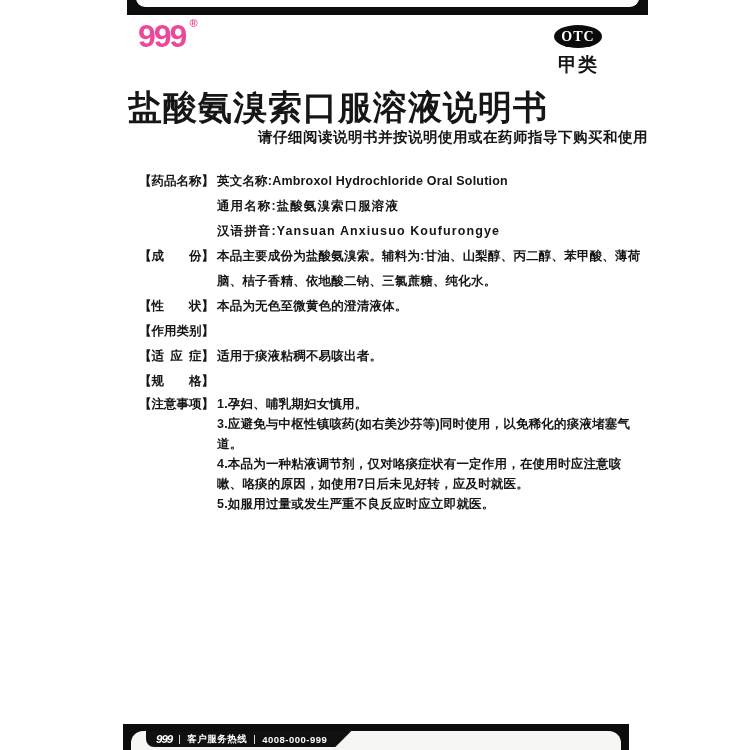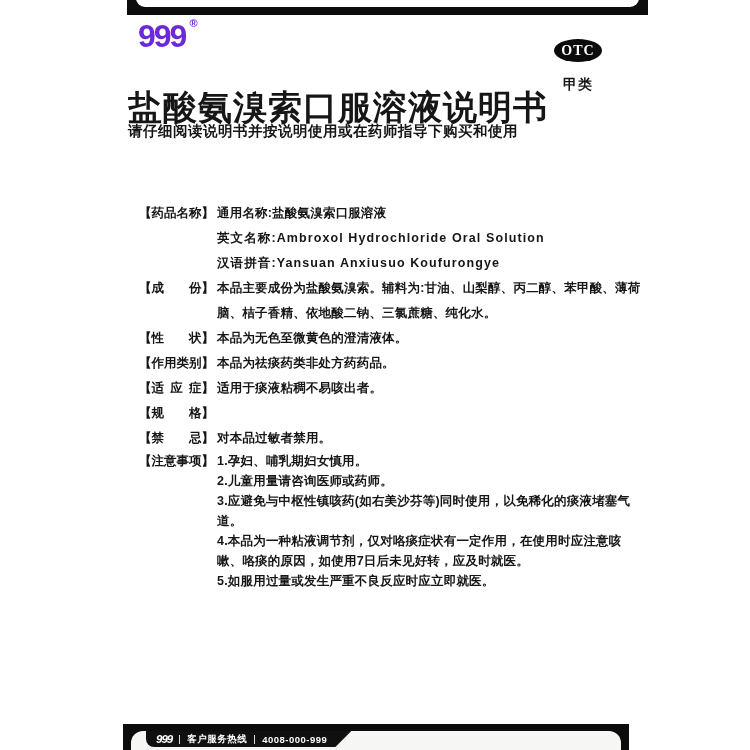--- a/index.html
+++ b/index.html
@@ -10,39 +10,39 @@
     -webkit-font-smoothing:antialiased;
   }
 
   
   .top-band { position:absolute; left:127px; top:0; width:521px; height:15px; background:#0c0c0c; }
   .top-band-inner { position:absolute; left:9px; right:9px; top:-4px; height:11px;
     background:#fdfdfc; border-radius:0 0 9px 9px; }
 
   
   .logo-999 { position:absolute; left:138px; top:20px;
-    font-weight:800; font-size:32px; letter-spacing:-2px; color:#6d28d9; line-height:1; }
+    font-weight:800; font-size:32px; letter-spacing:-2px; color:#ec4899; line-height:1; }
   .logo-999 .reg { font-size:11px; font-weight:700; letter-spacing:0; vertical-align:top;
     position:relative; top:-2px; left:4px; }
   .otc-block { position:absolute; left:552px; top:25px; width:52px; text-align:center; }
-  .otc-badge { width:48px; height:23px; margin:14px auto; background:#0b0b0b; border-radius:50%;
+  .otc-badge { width:48px; height:23px; margin:0 auto; background:#0b0b0b; border-radius:50%;
     color:#ffffff; font-family:"Liberation Serif","DejaVu Serif",serif; font-weight:700;
     font-size:14px; line-height:23px; text-align:center; letter-spacing:1px; }
-  .otc-class { margin-top:4px; font-size:14px; font-weight:700; letter-spacing:1px; }
+  .otc-class { margin-top:4px; font-size:19px; font-weight:700; letter-spacing:1px; }
 
   
   .title { position:absolute; top:85px; left:128px; width:520px; 
     font-family:"Liberation Serif","DejaVu Serif",serif; font-weight:700; font-size:34px;
     letter-spacing:1px; white-space:nowrap; }
-  .subtitle { position:absolute; top:122px; left:128px; width:520px; text-align:left;
+  .subtitle { position:absolute; top:128px; left:128px; width:520px; text-align:right;
     font-size:14.5px; font-weight:700; letter-spacing:0.5px; white-space:nowrap; }
 
   
   .sections { position:absolute; top:169px; left:139px; width:503px;
-    font-size:12.5px; font-weight:700;margin-top:32px; }
+    font-size:12.5px; font-weight:700; }
   .section { display:flex; align-items:flex-start; }
   .sec-label { flex:0 0 78px; white-space:nowrap; line-height:25px; }
   .sec-label::before { content:"【"; }
   .sec-label::after  { content:"】"; }
   .lt { display:inline-block; width:50px; text-align:justify; text-align-last:justify;
     text-justify:inter-character; }
   .sec-content { flex:1; min-width:0; }
   .row { line-height:25px; letter-spacing:0.2px; }
   .section.tight .row, .section.tight .sec-label { line-height:20px; }
   .sec-drug-name .row:nth-child(2),
@@ -77,72 +77,62 @@
 </div>
 
 <div class="title">盐酸氨溴索口服溶液说明书</div>
 <div class="subtitle">请仔细阅读说明书并按说明使用或在药师指导下购买和使用</div>
 
 <div class="sections">
 
   <div class="section sec-drug-name">
     <span class="sec-label"><span class="lt">药品名称</span></span>
     <div class="sec-content">
+      <div class="row">英文名称:Ambroxol Hydrochloride Oral Solution</div>
       <div class="row">通用名称:盐酸氨溴索口服溶液</div>
-      <div class="row">英文名称:Ambroxol Hydrochloride Oral Solution</div>
       <div class="row">汉语拼音:Yansuan Anxiusuo Koufurongye</div>
     </div>
   </div>
 
   <div class="section">
     <span class="sec-label"><span class="lt">成份</span></span>
     <div class="sec-content">
       <div class="row">本品主要成份为盐酸氨溴索。辅料为:甘油、山梨醇、丙二醇、苯甲酸、薄荷脑、桔子香精、依地酸二钠、三氯蔗糖、纯化水。</div>
     </div>
   </div>
 
   <div class="section">
     <span class="sec-label"><span class="lt">性状</span></span>
     <div class="sec-content">
       <div class="row">本品为无色至微黄色的澄清液体。</div>
     </div>
   </div>
 
   <div class="section">
     <span class="sec-label"><span class="lt">作用类别</span></span>
-    <div class="sec-content">
-      <div class="row">本品为祛痰药类非处方药药品。</div>
-    </div>
   </div>
 
   <div class="section">
     <span class="sec-label"><span class="lt">适应症</span></span>
     <div class="sec-content">
       <div class="row">适用于痰液粘稠不易咳出者。</div>
     </div>
   </div>
 
   <div class="section">
     <span class="sec-label"><span class="lt">规格</span></span>
   </div>
 
 
 
-  <div class="section">
-    <span class="sec-label"><span class="lt">禁忌</span></span>
-    <div class="sec-content">
-      <div class="row">对本品过敏者禁用。</div>
-    </div>
-  </div>
 
   <div class="section tight">
     <span class="sec-label"><span class="lt">注意事项</span></span>
     <div class="sec-content">
       <div class="row">1.孕妇、哺乳期妇女慎用。</div>
-      <div class="row">2.儿童用量请咨询医师或药师。</div>
       <div class="row">3.应避免与中枢性镇咳药(如右美沙芬等)同时使用，以免稀化的痰液堵塞气道。</div>
       <div class="row">4.本品为一种粘液调节剂，仅对咯痰症状有一定作用，在使用时应注意咳嗽、咯痰的原因，如使用7日后未见好转，应及时就医。</div>
       <div class="row">5.如服用过量或发生严重不良反应时应立即就医。</div>
     </div>
   </div>
 
 </div>
 
 <div class="bottom-band">
   <div class="bottom-band-inner">

